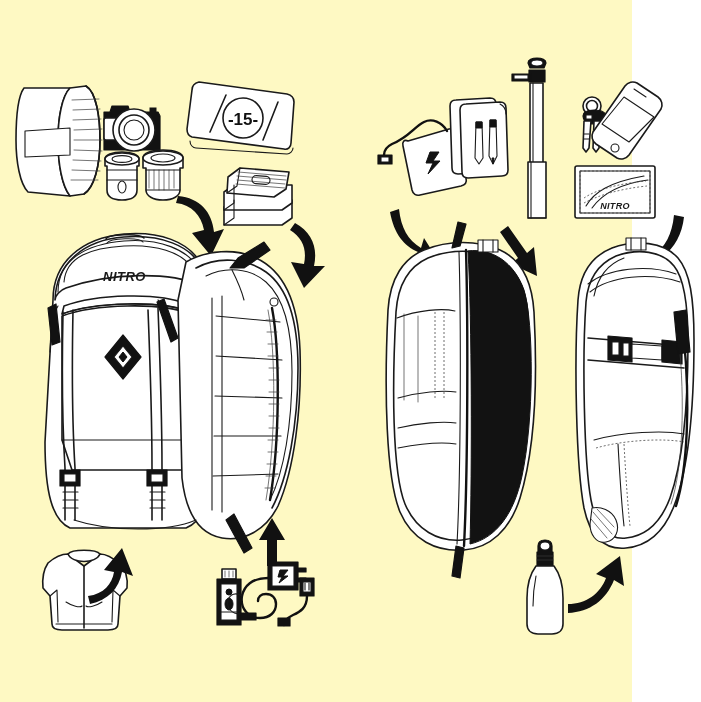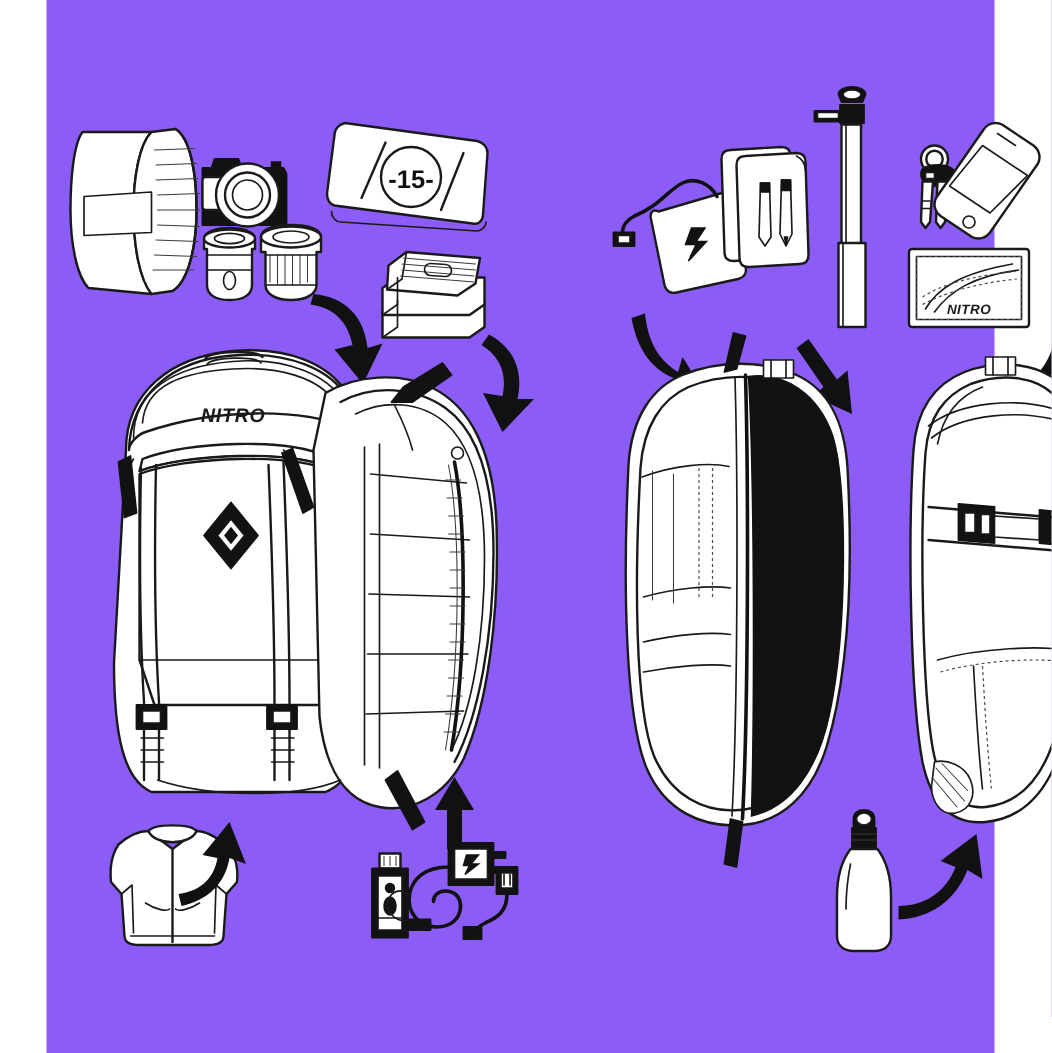--- a/index.html
+++ b/index.html
@@ -3,21 +3,21 @@
 <meta charset="utf-8">
 <title>NITRO Backpack Packing Diagram</title>
 <style>
   html,body{margin:0;padding:0;background:#ffffff;}
   body{
     width:701px;height:702px;
     font-family:"Liberation Sans", sans-serif;
     overflow:hidden;
     position:relative;
   }
-  #stage{position:relative;width:632px;height:702px;background:#8b5cf6;margin-left:31px;}
+  #stage{position:relative;width:632px;height:702px;background:#fef9c3;}
   svg.layer{position:absolute;left:0;top:0;width:701px;height:702px;}
   .ln{fill:none;stroke:#1a1a1a;stroke-width:1.6;stroke-linejoin:round;stroke-linecap:round;}
   .ln-thin{fill:none;stroke:#1a1a1a;stroke-width:1.1;stroke-linejoin:round;stroke-linecap:round;}
   .ln-hair{fill:none;stroke:#3a3a3a;stroke-width:0.7;stroke-linejoin:round;stroke-linecap:round;}
   .ln-thick{fill:none;stroke:#111;stroke-width:2.4;stroke-linejoin:round;stroke-linecap:round;}
   .fillw{fill:#ffffff;stroke:#1a1a1a;stroke-width:1.6;stroke-linejoin:round;stroke-linecap:round;}
   .fillw-thin{fill:#ffffff;stroke:#1a1a1a;stroke-width:1.1;stroke-linejoin:round;stroke-linecap:round;}
   .fillk{fill:#121212;stroke:#121212;stroke-width:1;}
   .fillk-o{fill:#121212;stroke:#121212;stroke-width:1.2;stroke-linejoin:round;}
   .arrow{fill:#111;stroke:none;}

